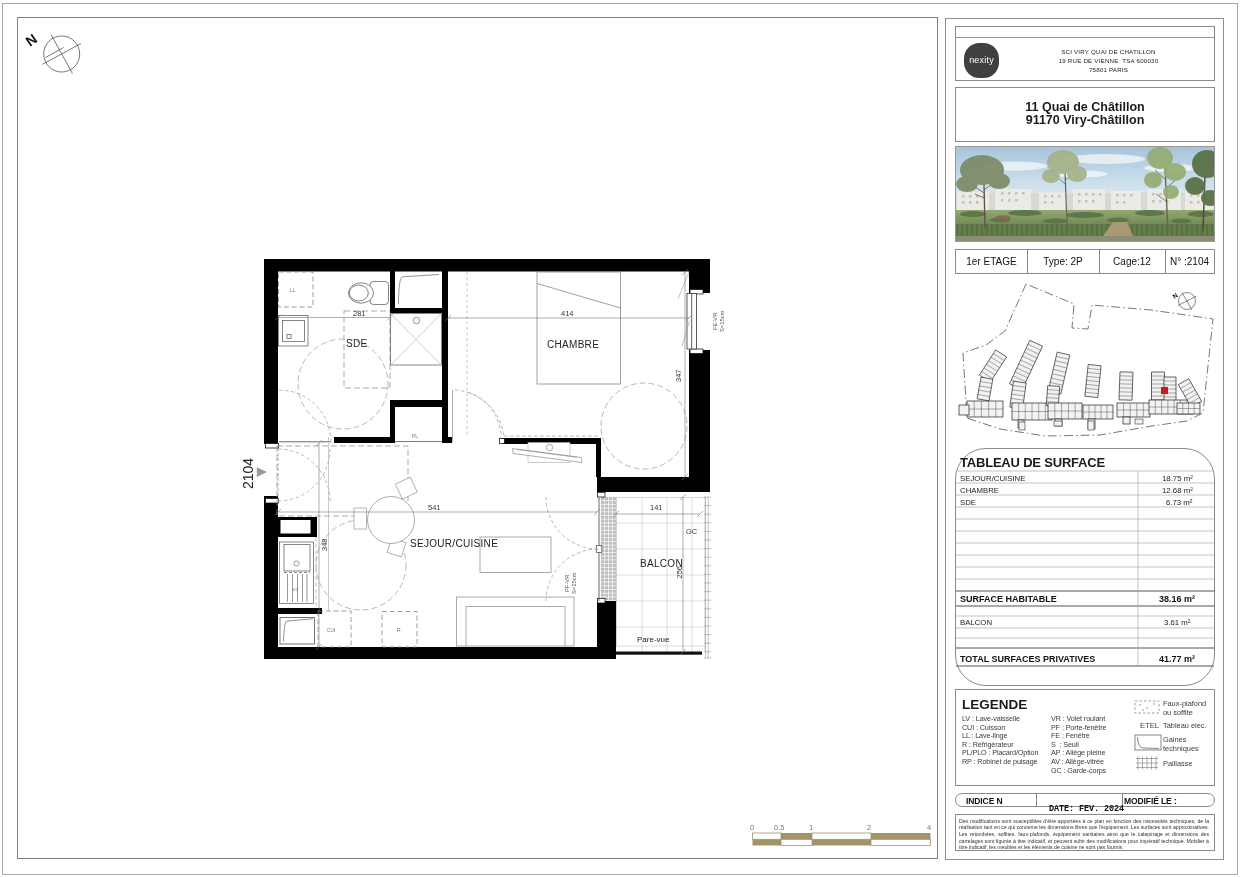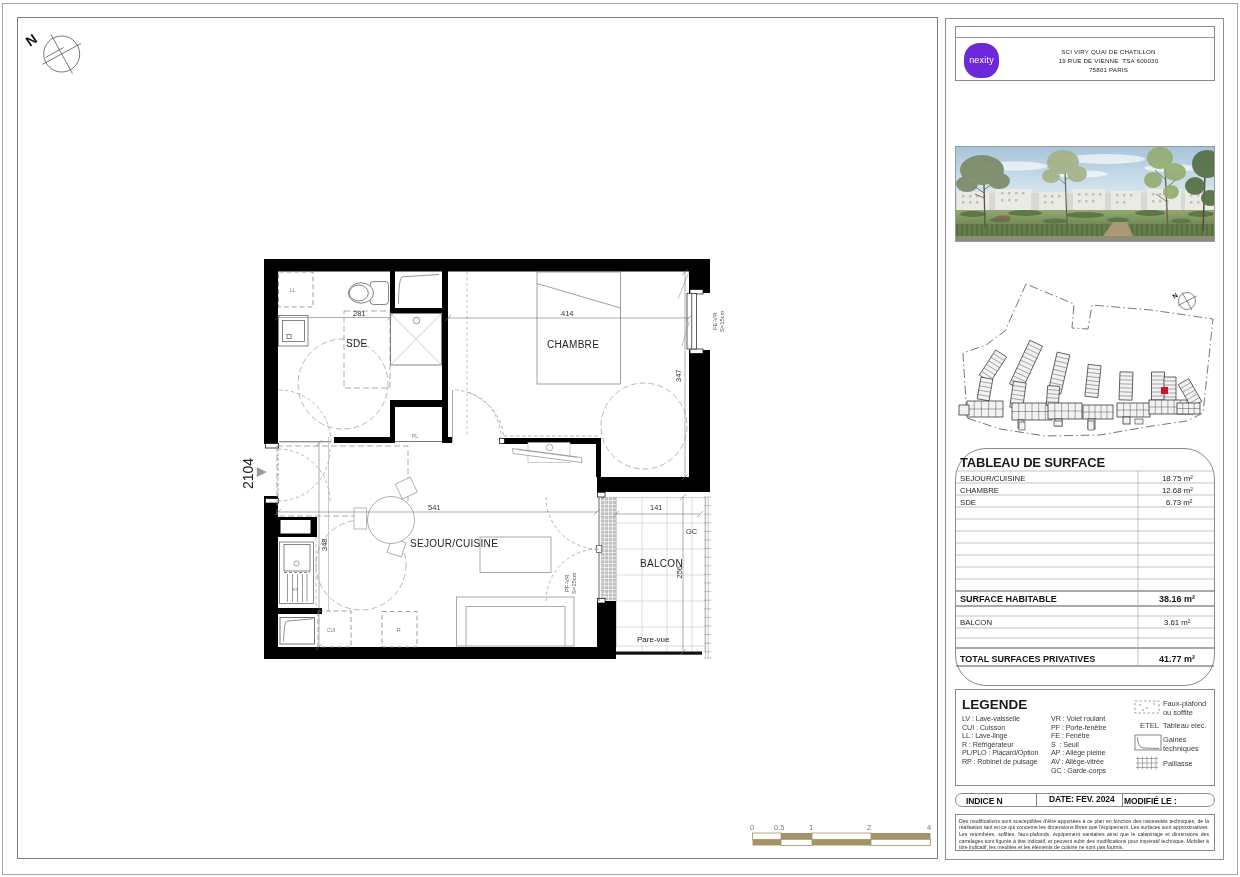--- a/index.html
+++ b/index.html
@@ -324,25 +324,28 @@
 <text x="927" y="830">4</text>
 </g>
 </g>
 </g>
 
 </svg>
 
 <div class="sbox" style="left:955px;top:26px;width:258px;height:53px;">
   <div class="abs" style="left:0;top:9.5px;width:258px;border-top:1px solid #999;"></div>
 
-  <div class="abs" style="left:8px;top:16px;width:35px;height:35px;background:#6d28d9;border-radius:44%;color:#fff;font-size:9px;text-align:center;line-height:34px;letter-spacing:.2px;">nexity</div>
+  <div class="abs" style="left:8px;top:16px;width:35px;height:35px;background:#404040;border-radius:44%;color:#fff;font-size:9px;text-align:center;line-height:34px;letter-spacing:.2px;">nexity</div>
 
   <div class="abs ctext" style="left:60px;top:21px;width:185px;font-size:6.2px;line-height:8.8px;color:#222;letter-spacing:.2px;">SCI VIRY QUAI DE CHATILLON<br>19 RUE DE VIENNE&nbsp; TSA 600030<br>75801 PARIS</div>
 </div>
 
+<div class="sbox" style="left:955px;top:87px;width:258px;height:53px;">
+  <div class="abs ctext" style="left:0;top:12.5px;width:258px;font-size:12.5px;font-weight:bold;line-height:13.5px;color:#1a1a1a;">11 Quai de Châtillon<br>91170 Viry-Châtillon</div>
+</div>
 
 <svg class="abs" style="left:955px;top:146px;" width="260" height="96" viewBox="0 0 260 96">
 <defs>
 <linearGradient id="sky" x1="0" y1="0" x2="0" y2="1">
 <stop offset="0" stop-color="#a7c3d9"></stop>
           <stop offset="0.55" stop-color="#c8dcea"></stop>
           <stop offset="1" stop-color="#e4edf2"></stop>
 </linearGradient>
 <linearGradient id="lawn" x1="0" y1="0" x2="0" y2="1">
 <stop offset="0" stop-color="#93a871"></stop>
@@ -479,20 +482,29 @@
 <g fill="#5a7248" opacity="0.95">
           <ellipse cx="252" cy="18" rx="15" ry="14"></ellipse>
           <ellipse cx="240" cy="40" rx="10" ry="9"></ellipse>
           <ellipse cx="255" cy="52" rx="9" ry="8"></ellipse>
         </g>
 </g>
 <rect x="0.5" y="0.5" width="259" height="95" fill="none" stroke="#999" stroke-width="1"></rect>
 
 </svg>
 
+<div class="sbox" style="left:955px;top:249px;width:258px;height:23px;font-size:10px;color:#111;">
+  <div class="abs" style="left:71px;top:0;height:23px;border-left:1px solid #888;"></div>
+  <div class="abs" style="left:143px;top:0;height:23px;border-left:1px solid #888;"></div>
+  <div class="abs" style="left:209px;top:0;height:23px;border-left:1px solid #888;"></div>
+  <div class="abs ctext" style="left:0;top:5.5px;width:71px;">1er ETAGE</div>
+  <div class="abs ctext" style="left:71px;top:5.5px;width:72px;">Type: 2P</div>
+  <div class="abs ctext" style="left:143px;top:5.5px;width:66px;">Cage:12</div>
+  <div class="abs ctext" style="left:209px;top:5.5px;width:49px;">N° :2104</div>
+</div>
 
 <svg class="abs" style="left:955px;top:283px;" width="260" height="157" viewBox="0 0 260 157">
 
 <path d="M71,1 L50,48 L31,62 L8,70 L12,135 L45,146 L90,153 L145,152 L197,143 L232,138 L248,130 L258,36 L196,27 L137,22 L133,46 L117,45 L119,21 Z" fill="none" stroke="#555" stroke-width="0.8" stroke-dasharray="9 3 1.5 3"></path>
 
 <g fill="none" stroke="#555" stroke-width="0.7">
         <circle cx="232" cy="18" r="8.5"></circle>
         <line x1="223" y1="22.5" x2="241.5" y2="13"></line>
         <line x1="227" y1="9.5" x2="237" y2="27"></line>
       </g>
@@ -685,21 +697,21 @@
 </g>
 <text x="207" y="76" font-size="7.4" fill="#3a3a3a">Paillasse</text>
 
 </svg>
 </div>
 
 <div class="sbox" style="left:955px;top:793px;width:258px;height:12px;font-size:8.5px;font-weight:bold;color:#111;letter-spacing:-0.1px;border-radius:7px;">
   <div class="abs" style="left:80px;top:0;height:12px;border-left:1px solid #888;"></div>
   <div class="abs" style="left:166px;top:0;height:12px;border-left:1px solid #888;"></div>
   <div class="abs" style="left:10px;top:1.5px;">INDICE N</div>
-  <div class="abs" style="left:93px;top:0;">DATE: FEV. 2024</div>
+  <div class="abs" style="left:93px;top:10px;font-family:Liberation Mono, monospace;">DATE: FEV. 2024</div>
   <div class="abs" style="left:168px;top:1.5px;">MODIFIÉ LE :</div>
 </div>
 
 <div class="sbox" style="left:955px;top:814px;width:258px;height:35px;overflow:hidden;">
   <div class="abs" style="left:3px;top:2.5px;width:250px;font-size:5.2px;line-height:6.7px;color:#333;text-align:justify;letter-spacing:-0.02px;">Des modifications sont susceptibles d'être apportées à ce plan en fonction des nécessités techniques, de la réalisation tant en ce qui concerne les dimensions libres que l'équipement. Les surfaces sont approximatives. Les retombées, soffites, faux-plafonds, équipement sanitaires ainsi que le calepinage et dimensions des carrelages sont figurés à titre indicatif, et peuvent subir des modifications pour impératif technique. Mobilier à titre indicatif, les meubles et les éléments de cuisine ne sont pas fournis.</div>
 </div>
 
 </div>
 
 </body></html>

